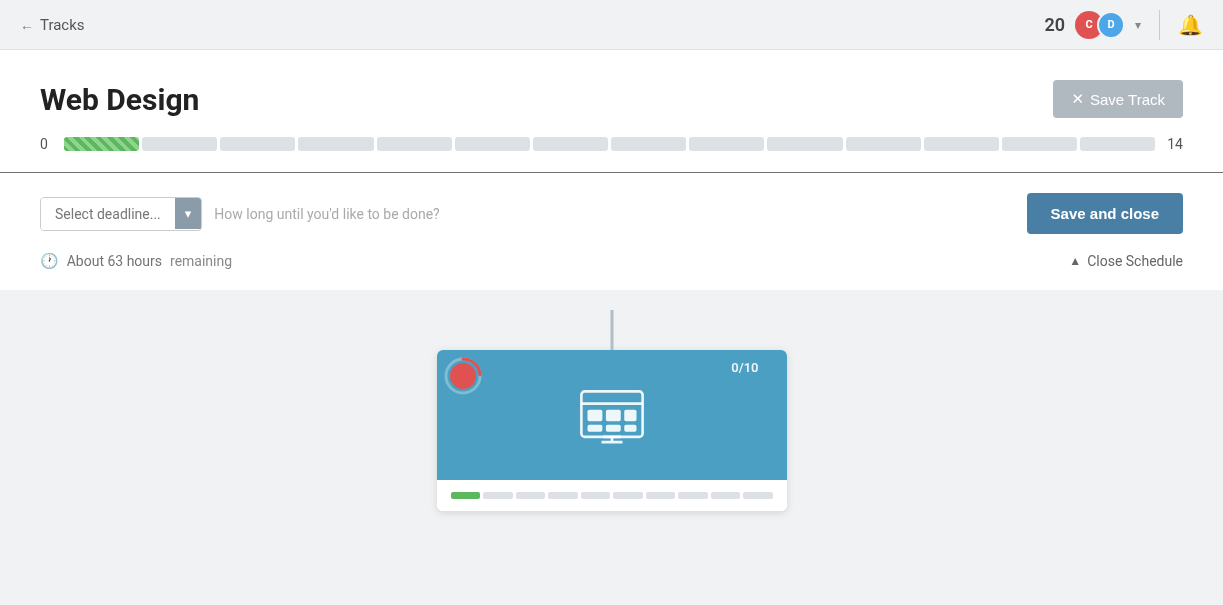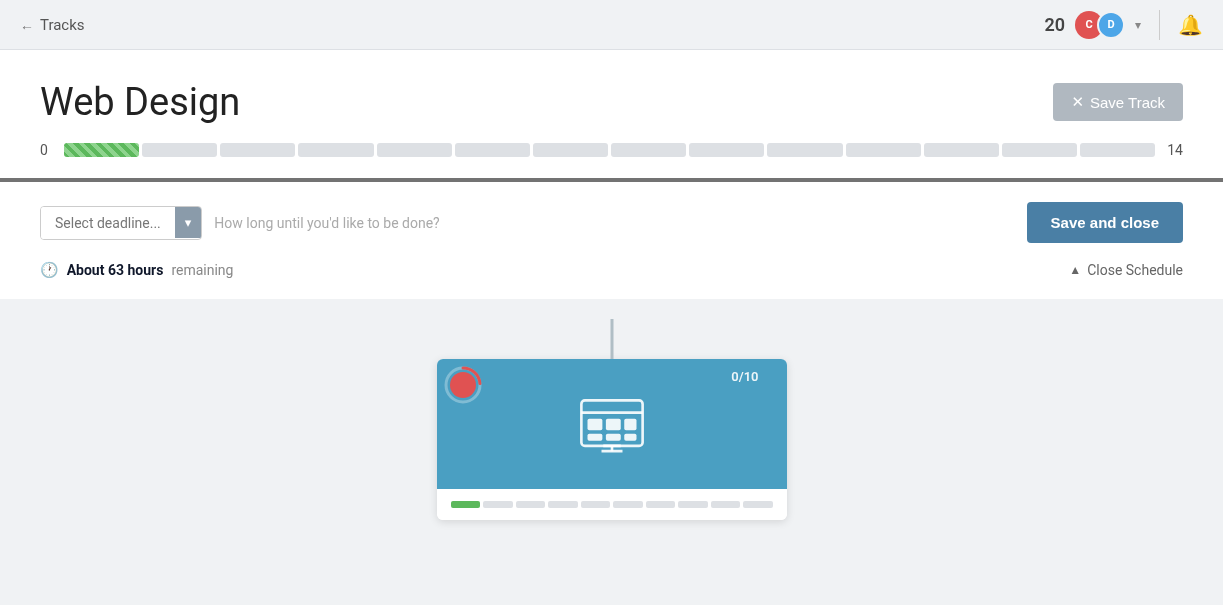--- a/index.html
+++ b/index.html
@@ -84,22 +84,22 @@
       margin: 0;
       padding: 30px 40px 20px;
     }
     .track-header {
       display: flex;
       align-items: center;
       justify-content: space-between;
       margin-bottom: 18px;
     }
     .track-title {
-      font-size: 38px;
-      font-weight: 400;
+      font-size: 30px;
+      font-weight: 700;
       color: #222;
     }
     .btn-start {
       background: #5cb85c;
       color: white;
       border: none;
       padding: 10px 22px;
       border-radius: 4px;
       font-size: 15px;
       font-weight: 600;
@@ -153,21 +153,21 @@
         #5cb85c 4px,
         #8ed48e 4px,
         #8ed48e 8px
       );
     }
 
     
     .schedule-area {
       background: white;
       padding: 20px 40px;
-      border-top: 4px solid #737373;
+      border-top: 1px solid #737373;
     }
     .schedule-top {
       display: flex;
       align-items: center;
       justify-content: space-between;
     }
     .deadline-row {
       display: flex;
       align-items: center;
       gap: 8px;
@@ -222,22 +222,22 @@
       align-items: center;
       gap: 8px;
       font-size: 14px;
       color: #666;
     }
     .clock-icon {
       font-size: 15px;
       color: #aaa;
     }
     .hours-bold {
-      font-weight: 700;
-      color: #0f172a;
+      font-weight: 400;
+      color: #737373;
     }
     .hours-remaining {
       color: #888;
     }
     .close-schedule {
       display: flex;
       align-items: center;
       gap: 6px;
       font-size: 14px;
       color: #666;

